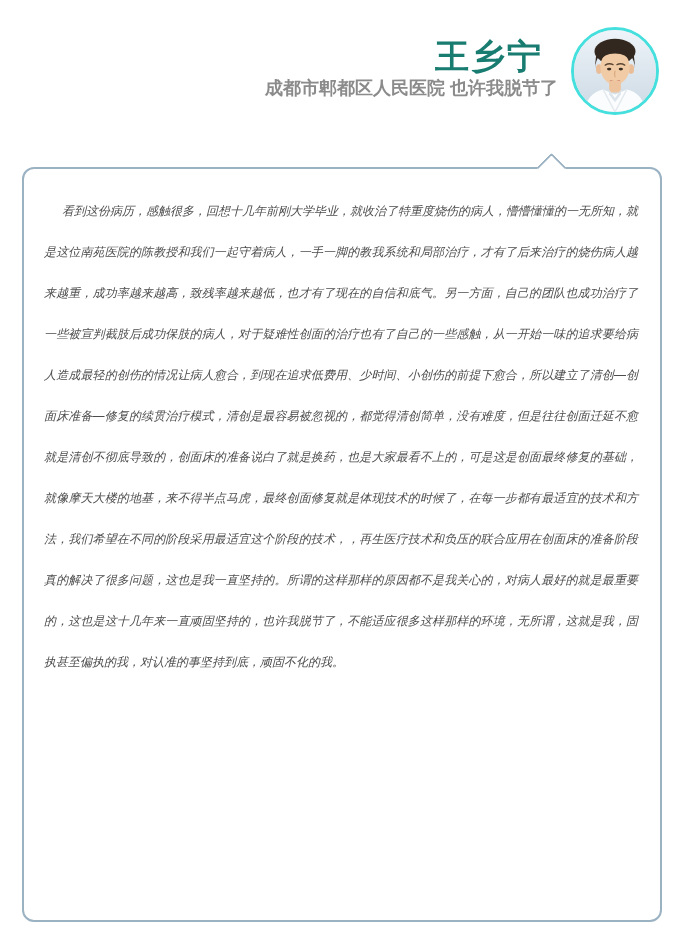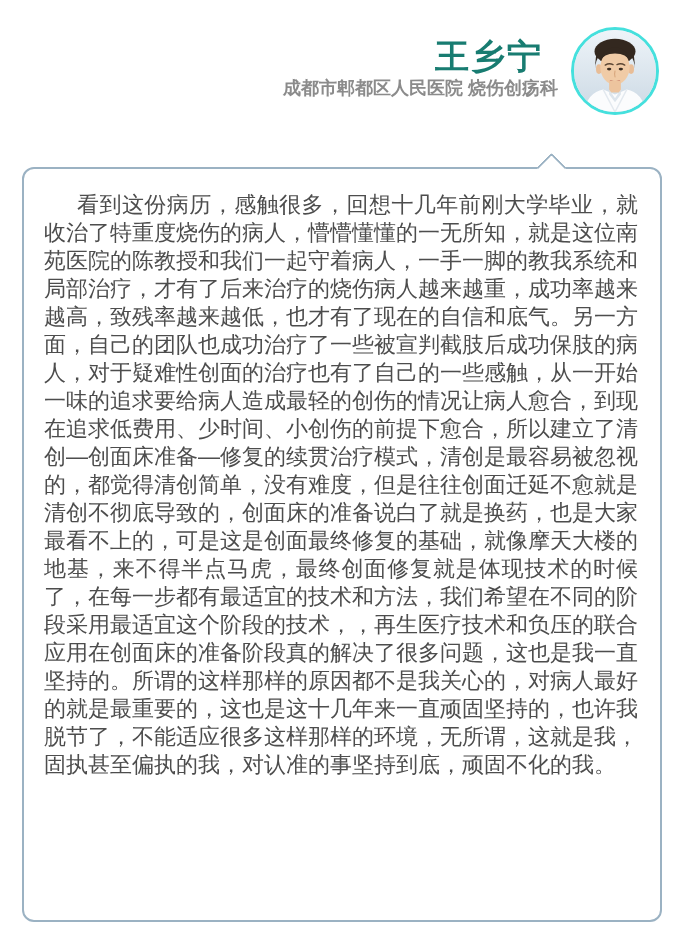--- a/index.html
+++ b/index.html
@@ -68,36 +68,37 @@
     position:absolute;
     top:-12px;left:517px;
     width:21px;height:21px;
     background:#ffffff;
     border-left:2px solid var(--bubble-border);
     border-top:2px solid var(--bubble-border);
     transform:rotate(45deg);
     border-top-left-radius:3px;
   }
   .comment-text{
-    font-size:22px;
-    line-height:28px;
+    font-size:12px;
+    line-height:41px;
     color:var(--body-text);
     text-align:justify;
     text-indent:1.5em;
     word-break:break-all;
+    font-style:italic;
   }
 </style>
 </head>
 <body>
 
 <div class="page">
 
   <div class="header">
     <div class="doctor-name">王乡宁</div>
-    <div class="doctor-hospital">成都市郫都区人民医院 烧伤创疡科</div>
+    <div class="doctor-hospital">成都市郫都区人民医院 也许我脱节了</div>
     <div class="avatar">
       <svg viewBox="0 0 84 84" xmlns="http://www.w3.org/2000/svg">
         <defs>
           <linearGradient id="bg" x1="0" y1="0" x2="0" y2="1">
             <stop offset="0" stop-color="#eef4f9"></stop>
             <stop offset="1" stop-color="#ccd9e4"></stop>
           </linearGradient>
         </defs>
         <rect x="0" y="0" width="84" height="84" fill="url(#bg)"></rect>
 

